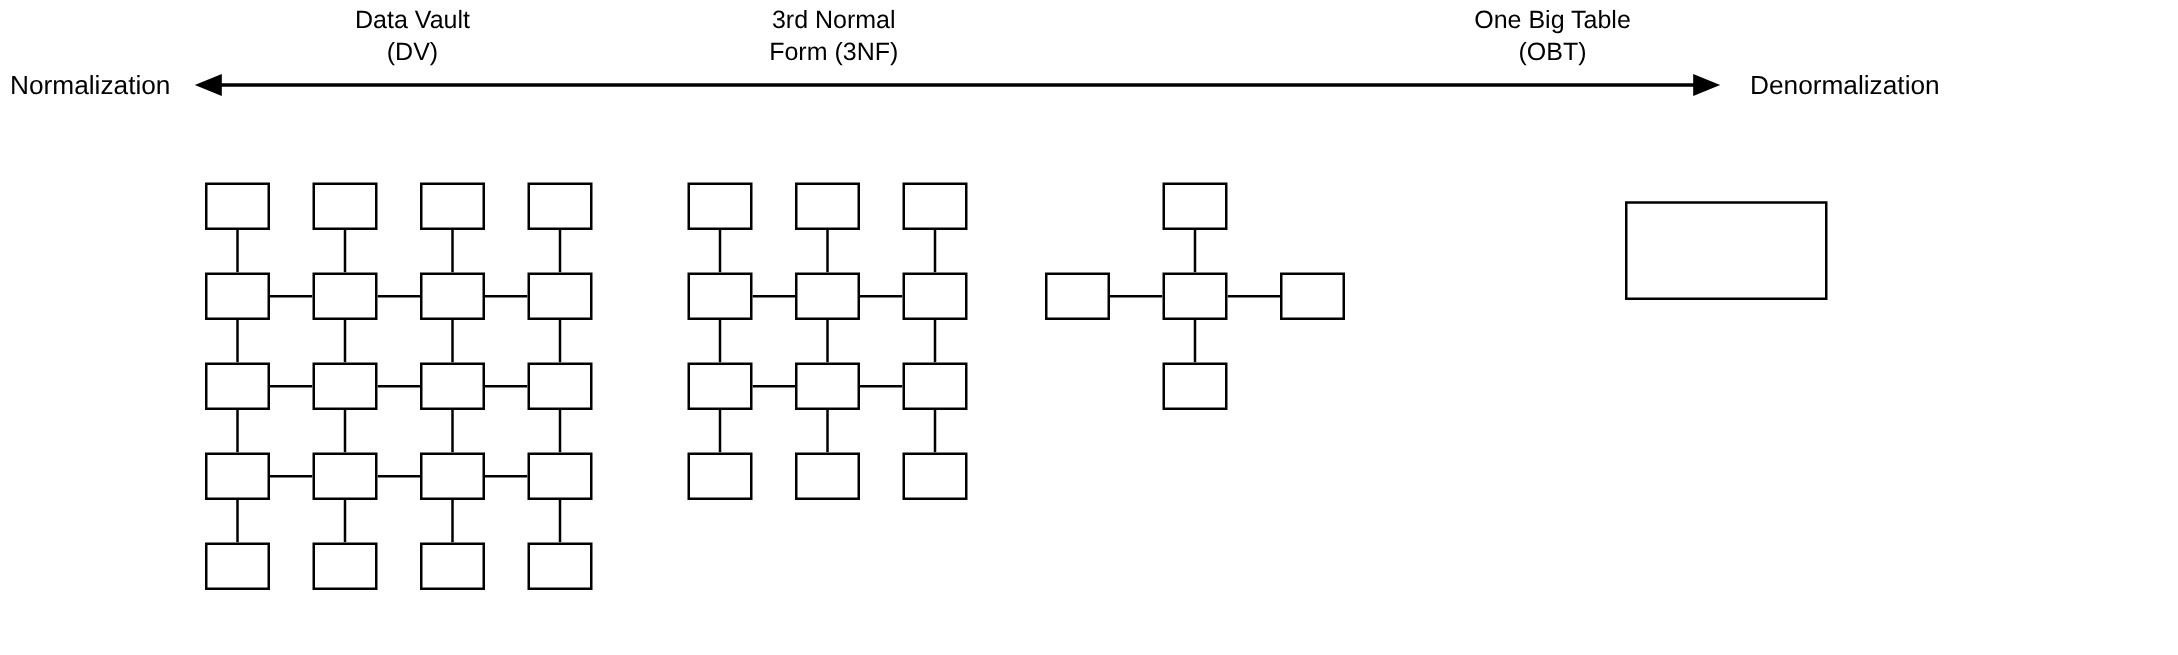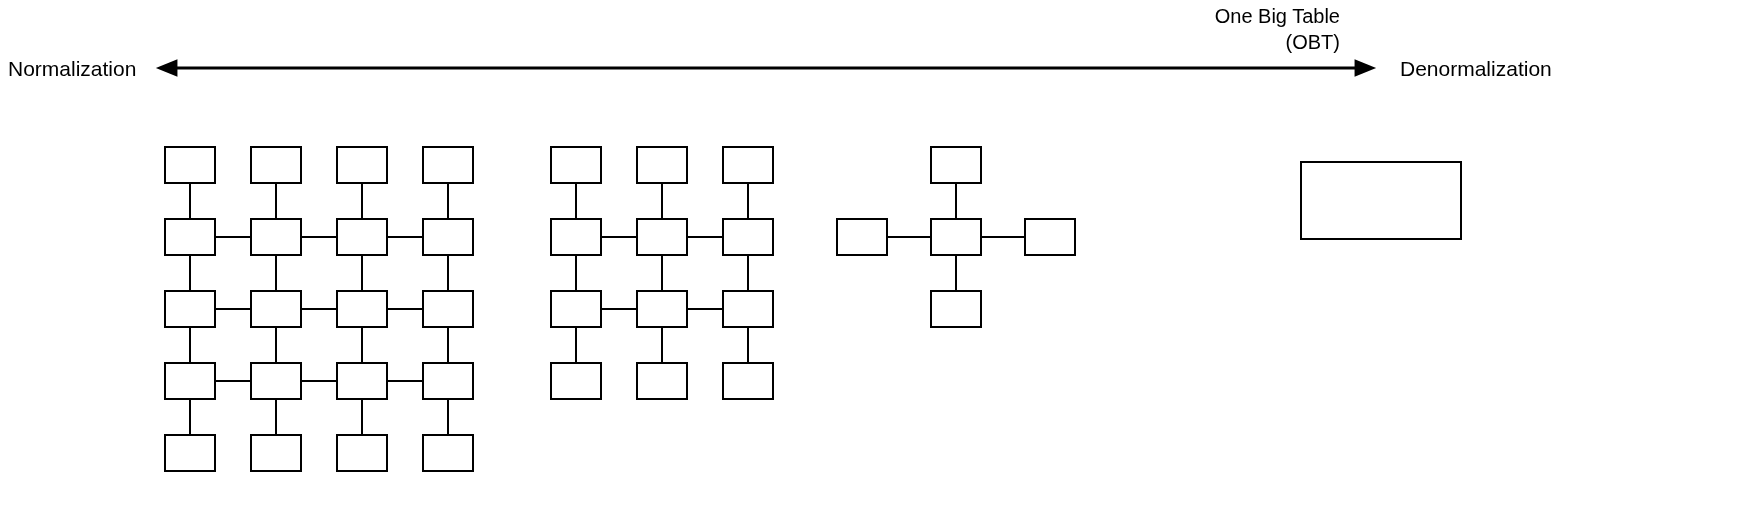--- a/index.html
+++ b/index.html
@@ -67,21 +67,25 @@
   <div class="axis-label" id="label-normalization">Normalization</div>
 
   <div class="axis-label" id="label-denormalization">Denormalization</div>
 
   <svg class="axis-arrow" viewBox="0 0 1260 40" width="1260" height="40" style="left: 148px; top: 48px;">
       <line x1="22" y1="20" x2="1238" y2="20" stroke="#000000" stroke-width="3"></line>
       <polygon points="8,20 30,11 30,29" fill="#000000"></polygon>
       <polygon points="1252,20 1230,11 1230,29" fill="#000000"></polygon>
     </svg>
 
-  <div class="col-header" id="hdr-obt" style="left: 1040px; top: 4px; width: 300px; text-align: right;">One Big Table
+  <div class="col-header" id="hdr-dv" style="left: 180px; top: 4px; width: 300px;">Data Vault
+(DV)</div>
+  <div class="col-header" id="hdr-3nf" style="left: 517px; top: 4px; width: 300px;">3rd Normal
+Form (3NF)</div>
+  <div class="col-header" id="hdr-obt" style="left: 1092px; top: 4px; width: 300px;">One Big Table
 (OBT)</div>
 
   <div class="group" id="model-dv">
       <div class="edge" style="left: 189px; top: 184px; width: 2px; height: 34px;"></div>
       <div class="edge" style="left: 275px; top: 184px; width: 2px; height: 34px;"></div>
       <div class="edge" style="left: 361px; top: 184px; width: 2px; height: 34px;"></div>
       <div class="edge" style="left: 447px; top: 184px; width: 2px; height: 34px;"></div>
       <div class="edge" style="left: 189px; top: 256px; width: 2px; height: 34px;"></div>
       <div class="edge" style="left: 275px; top: 256px; width: 2px; height: 34px;"></div>
       <div class="edge" style="left: 361px; top: 256px; width: 2px; height: 34px;"></div>

